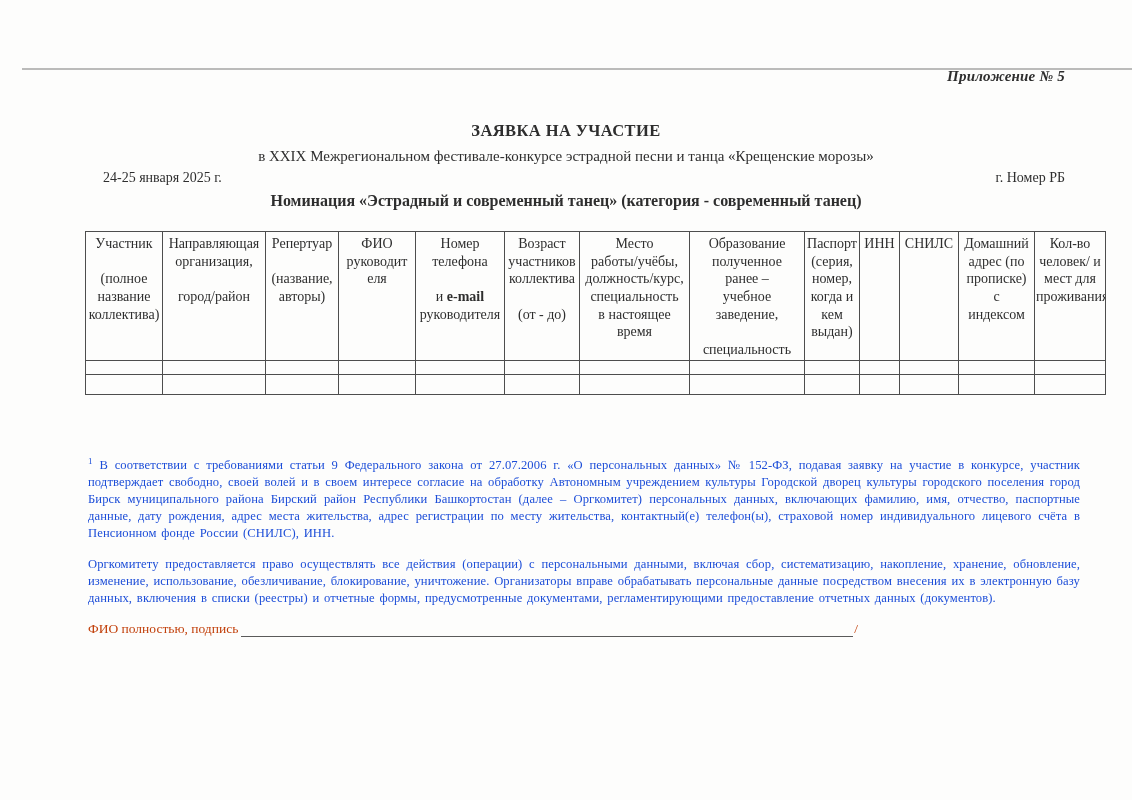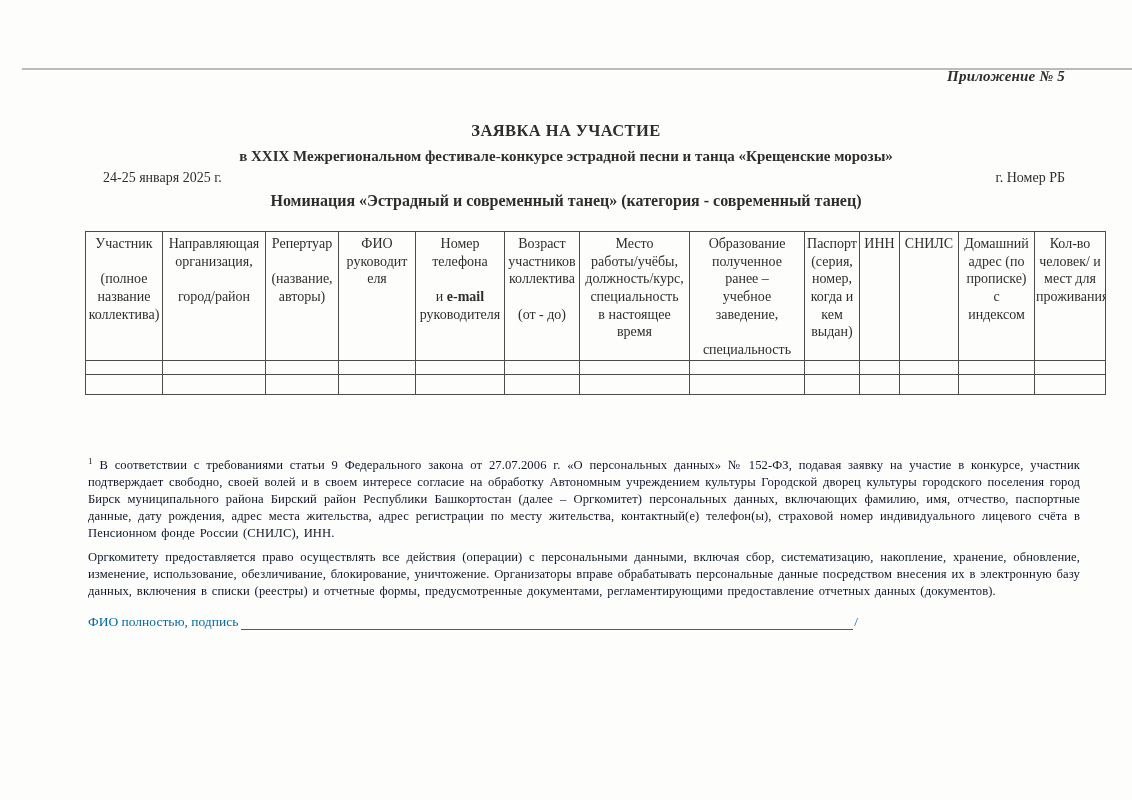--- a/index.html
+++ b/index.html
@@ -24,21 +24,21 @@
     padding-left:18px;
   }
   .title{
     margin:36px 0 0 0;
     text-align:center;
     font-size:16.5px;font-weight:bold;letter-spacing:.4px;
   }
   .subtitle{
     margin-top:7px;
     text-align:center;
-    font-size:15px;font-weight:bold;
+    font-size:15px;font-weight:normal;
   }
   .date-row{
     margin-top:5px;
     padding:0 67px 0 103px;
     display:flex;justify-content:space-between;
     font-size:14px;
     text-align:center;
   }
   .nomination{
     margin-top:6px;
@@ -66,30 +66,30 @@
   table.app tr.row2 td.empty{height:19px;}
   .hdr-b{font-weight:bold;}
   .body-text{
     margin:62px 0 0 88px;
     width:992px;
     font-size:12.6px;
     line-height:17px;
     text-align:justify;
     letter-spacing:.1px;
     word-spacing:1.5px;
-    color:#0f172a;
+    color:#1d4ed8;
   }
   .body-text p{margin:0;}
-  .body-text p + p{margin-top:7px;}
+  .body-text p + p{margin-top:14px;}
   sup.fn{font-size:9px;line-height:0;}
   .signature-row{
     margin:14px 0 0 88px;
     font-size:13.5px;
     display:flex;align-items:flex-end;
-    color:#0369a1;
+    color:#c2410c;
   }
   .sig-label{white-space:nowrap;}
   .sig-line{
     display:inline-block;
     width:612px;
     border-bottom:1.3px solid #5a5a5a;
     height:14px;
     margin-left:3px;
   }
   .sig-slash{margin-left:1px;}

